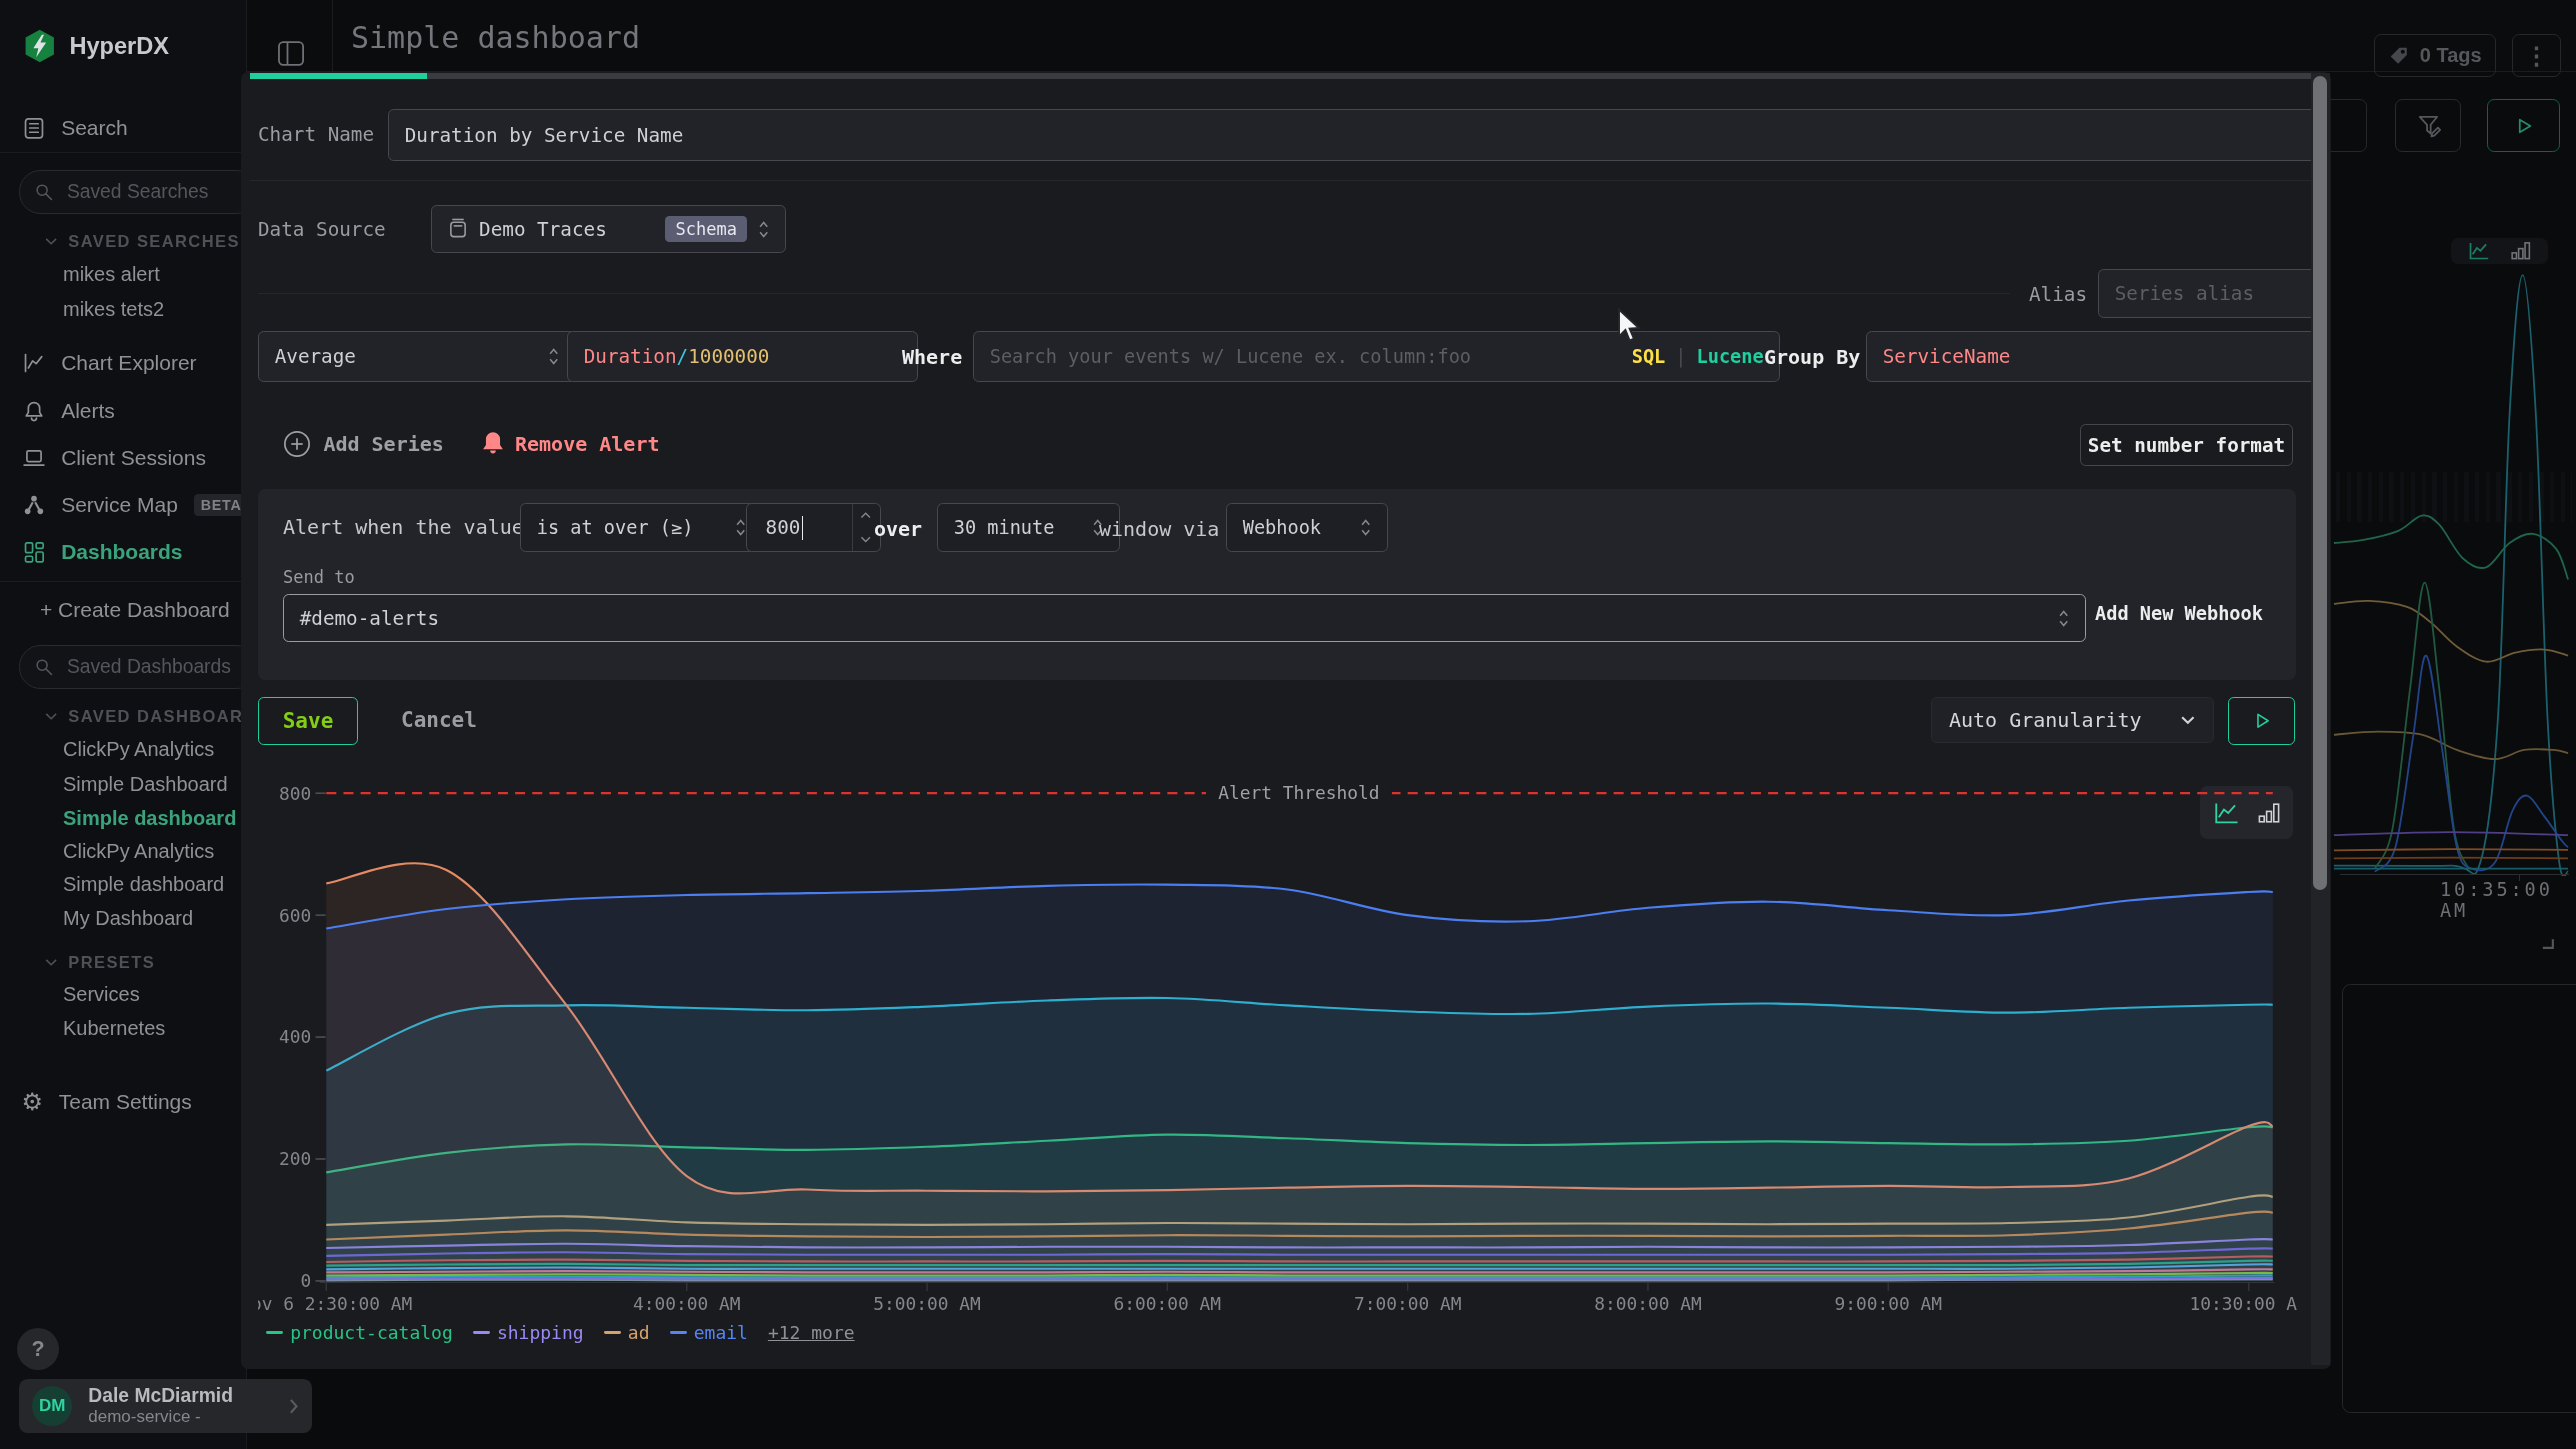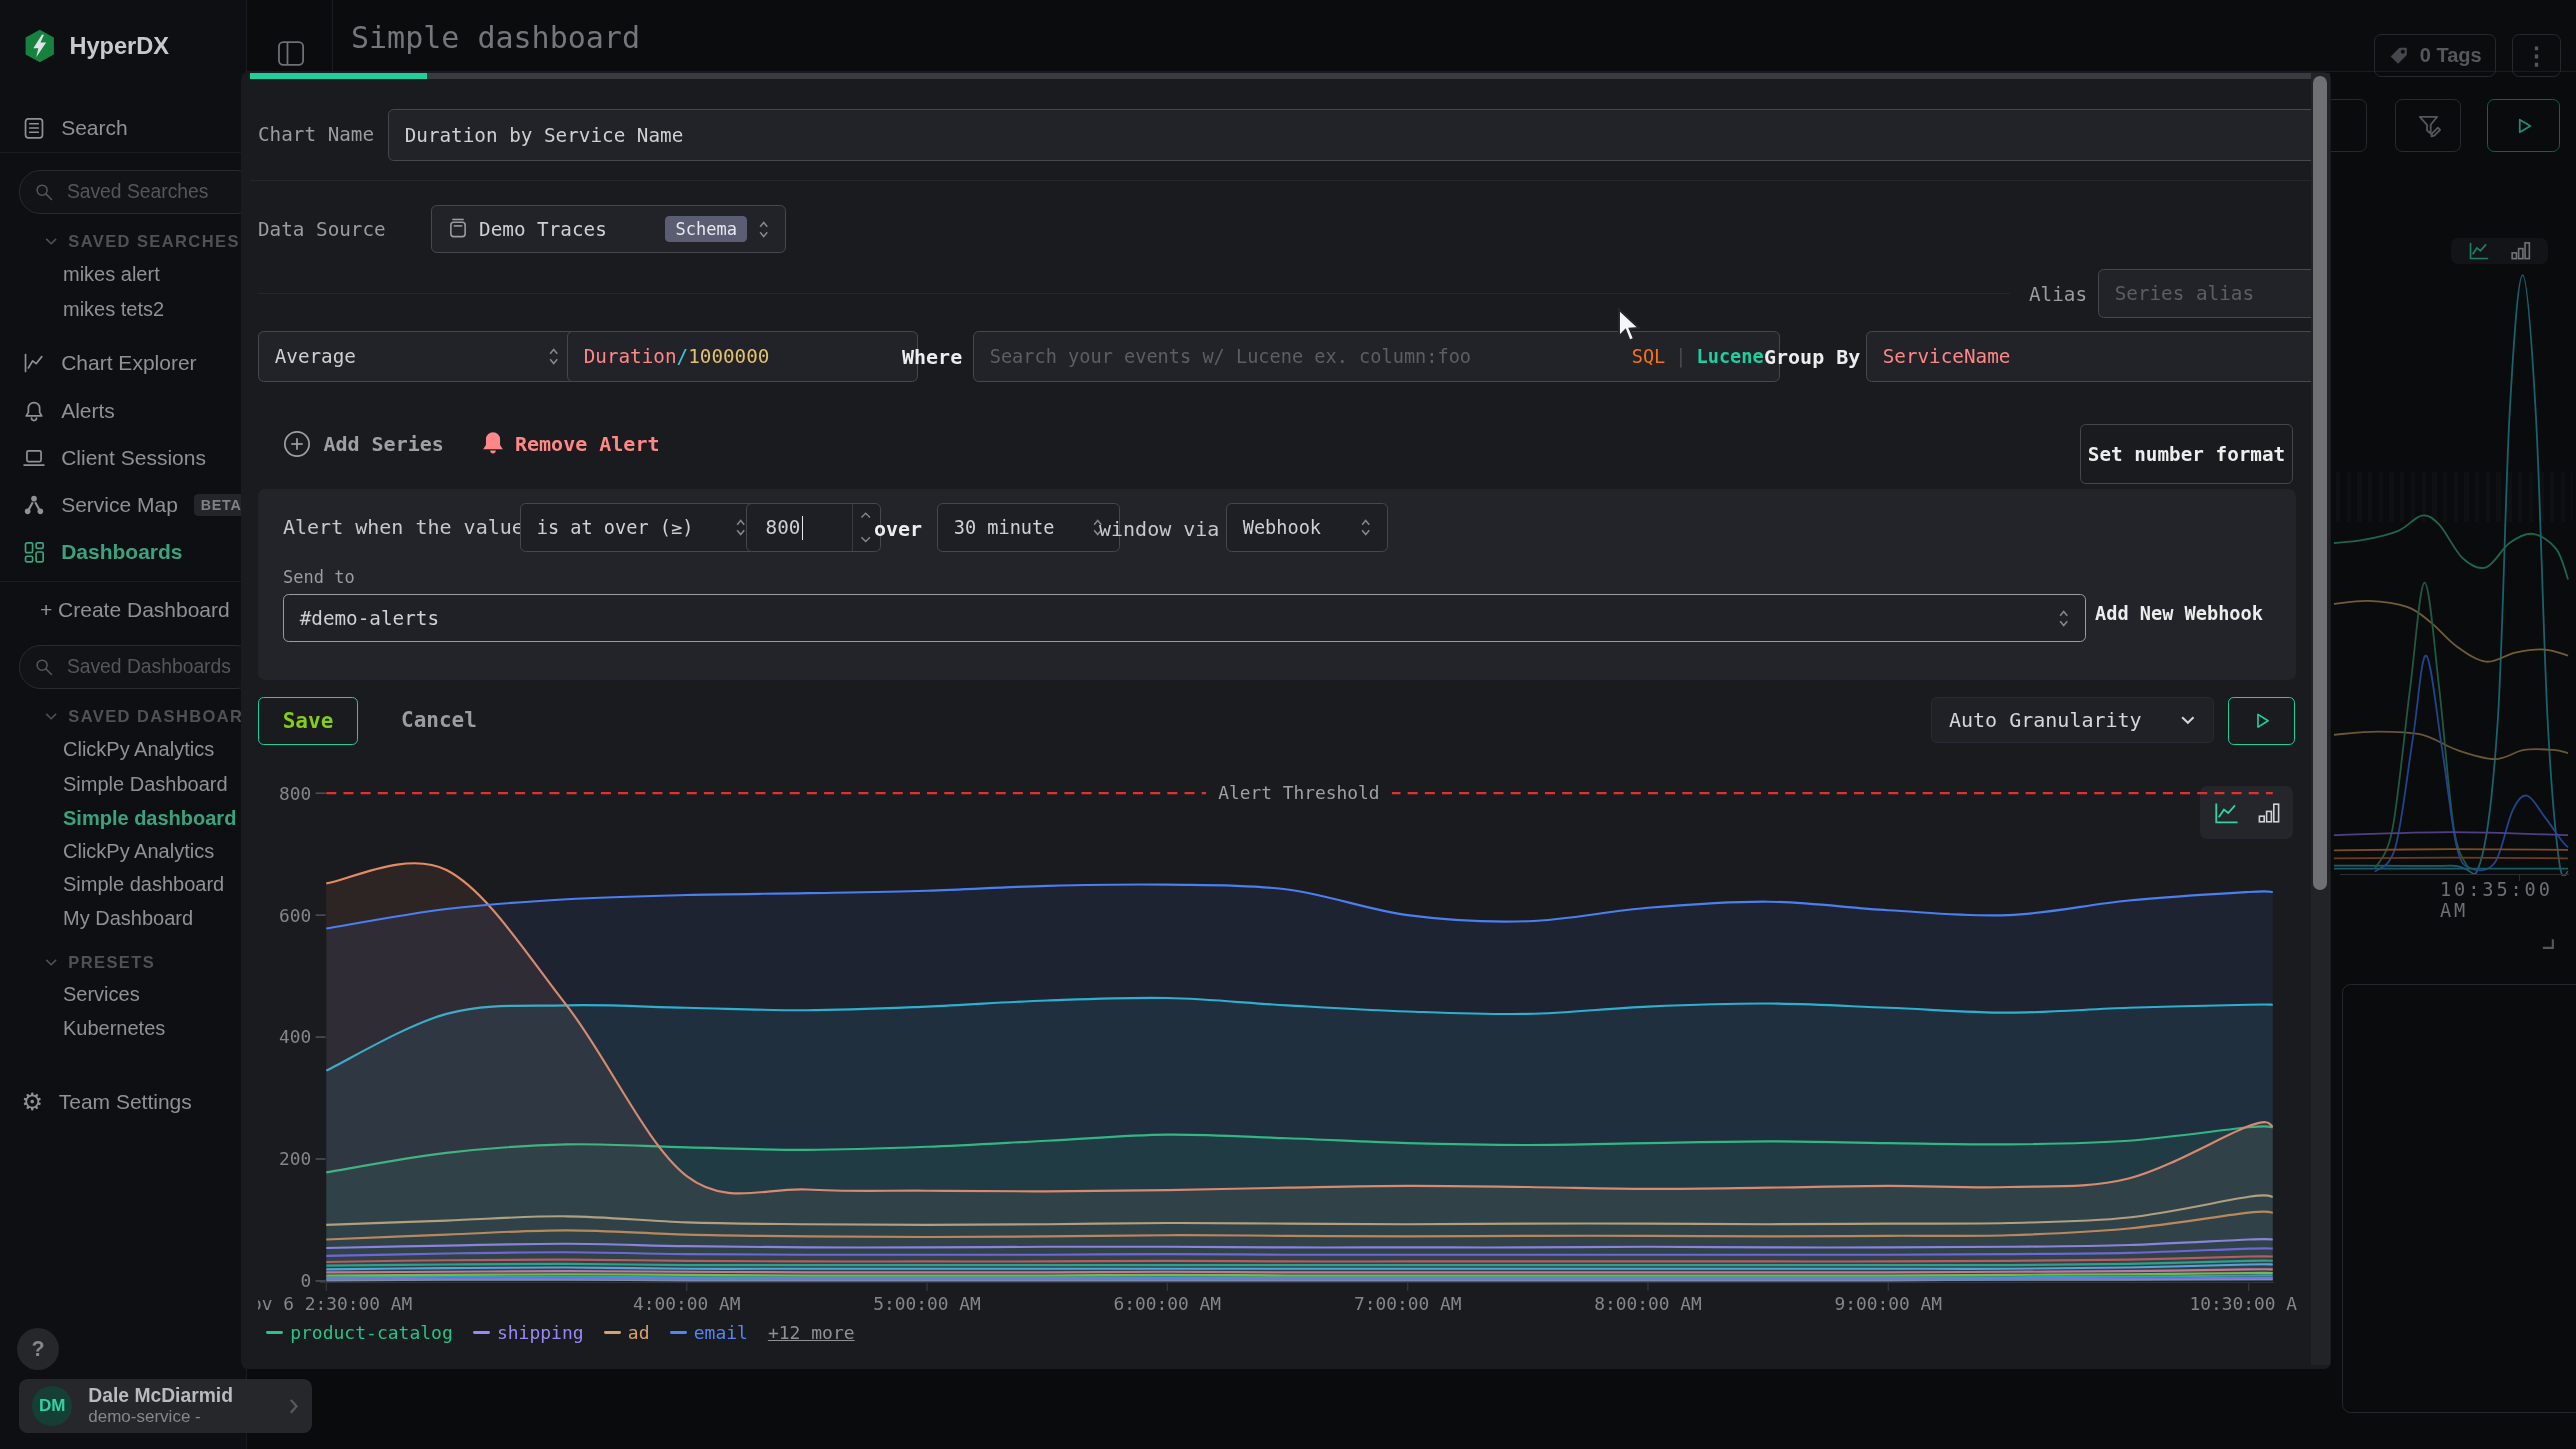--- a/index.html
+++ b/index.html
@@ -295,21 +295,21 @@
         </svg>
     </div>
     <div class="inp" style="left:567px;top:331px;width:318px;height:49px;">
       <span style="color:#ff8787;">Duration</span>
         <span style="color:#3bc9db;">/</span>
         <span style="color:#e2c06d;">1000000</span>
     </div>
     <div class="boldlbl" style="left:902px;top:345px;">Where</div>
     <div class="inp" style="left:973px;top:331px;width:774px;height:49px;gap:10px;">
       <span class="ph" style="flex:1;font-size:18.6px;">Search your events w/ Lucene ex. column:foo</span>
-      <span style="color:#f97316;font-size:18.6px;font-weight:normal;">SQL</span>
+      <span style="color:#fde047;font-size:18.6px;font-weight:bold;">SQL</span>
       <span style="color:#4a4b50;font-size:18.6px;">|</span>
       <span style="color:#1fcf9e;font-size:18.6px;font-weight:bold;">Lucene</span>
     </div>
     <div class="boldlbl" style="left:1764px;top:345px;">Group By</div>
     <div class="inp" style="left:1866px;top:331px;width:427px;height:49px;">
       <span style="color:#ff8787;">ServiceName</span>
       </div>
 
     <div class="abs row" style="left:282px;top:429px;gap:11.4px;pointer-events:auto;">
       <svg width="30" height="30" viewBox="0 0 42 42" style="stroke:#9fa0a4;fill:none;stroke-width:2.4;">
@@ -319,21 +319,21 @@
       </svg>
       <span style="color:#9fa0a4;font-size:20px;font-weight:bold;">Add Series</span>
     </div>
     <div class="abs row" style="left:481px;top:429px;gap:10px;">
       <svg width="24" height="29" viewBox="0 0 34 40" style="fill:#ff8787;">
         <path d="M17,4 a10,10 0 0 1 10,10 v8 l4,6 H3 l4,-6 v-8 a10,10 0 0 1 10,-10 z"></path>
           <path d="M13,30 a4,4 0 0 0 8,0 z"></path>
       </svg>
       <span style="color:#ff8787;font-size:20px;font-weight:bold;">Remove Alert</span>
     </div>
-    <div class="abs" style="left:2080px;top:424px;width:213px;height:60px;border:1.4px solid #46474d;border-radius:5.7px;display:flex;align-items:center;justify-content:center;color:#eceded;font-weight:bold;font-size:19.3px;">Set number format</div>
+    <div class="abs" style="left:2080px;top:424px;width:213px;height:42px;border:1.4px solid #46474d;border-radius:5.7px;display:flex;align-items:center;justify-content:center;color:#eceded;font-weight:bold;font-size:19.3px;">Set number format</div>
 
     <div class="abs" style="left:258px;top:489px;width:2038px;height:191px;background:#232429;border-radius:7.2px;"></div>
 
     <div class="abs" style="left:283px;top:503px;color:#c6c8cb;font-size:20px;">
       <span style="line-height:49px;">Alert when the value</span></div>
     <div class="inp" style="left:520px;top:503px;width:210px;height:47px;background:#1e1f24;">
       <span style="flex:1;font-size:18.6px;">is at over (≥)</span>
       <svg class="updn-icon" viewBox="0 0 16 32" width="11.4" height="23">
           <use href="#updn"></use>
         </svg>

